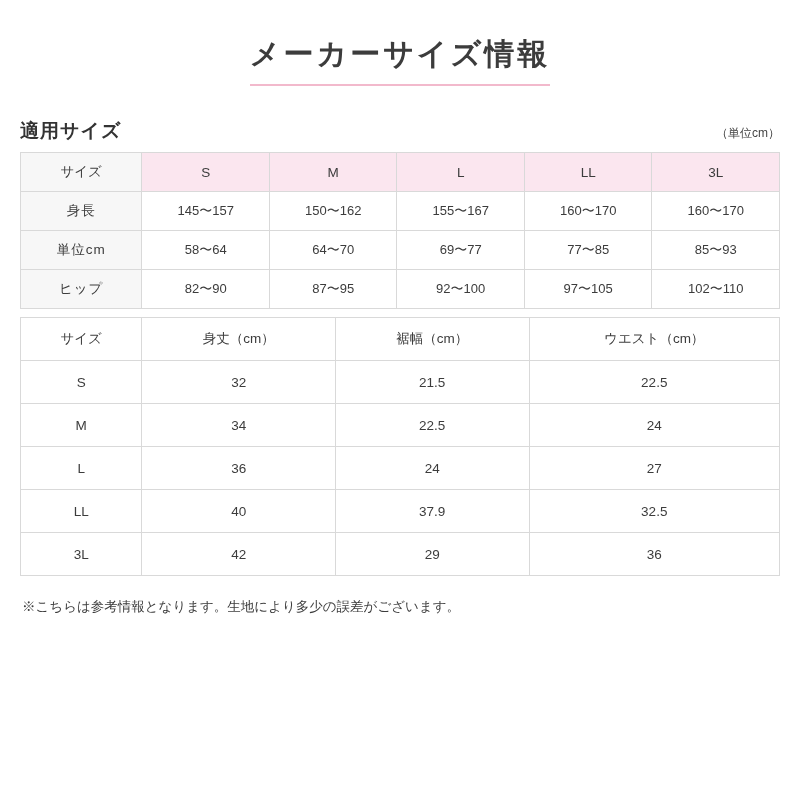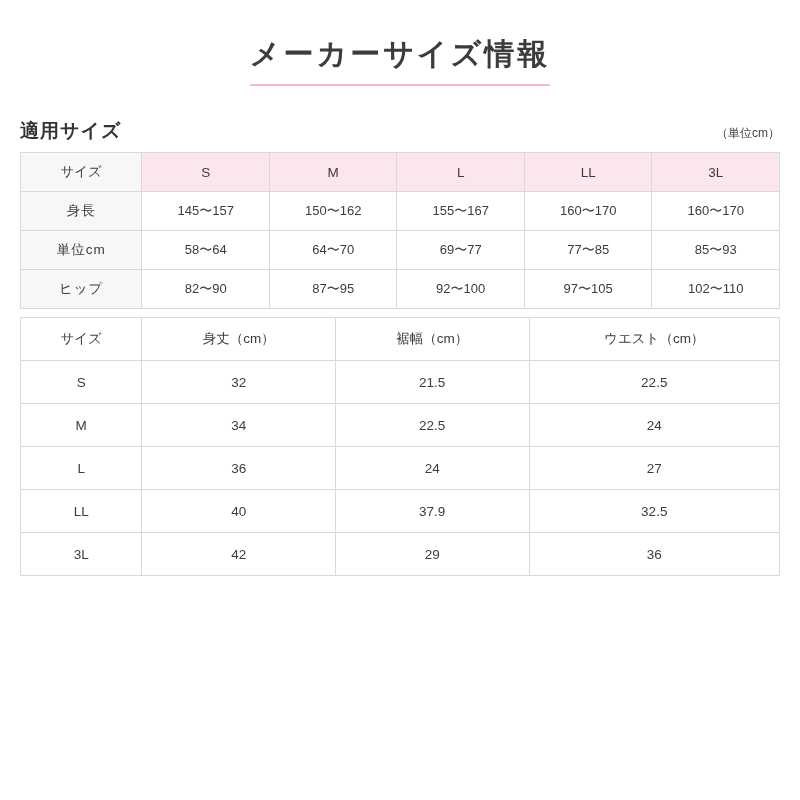--- a/index.html
+++ b/index.html
@@ -219,15 +219,16 @@
       <tr>
         <td>3L</td>
         <td>42</td>
         <td>29</td>
         <td>36</td>
       </tr>
     </tbody>
   </table>
 
   <div class="notes">
+    <p>※こちらは参考情報となります。生地により多少の誤差がございます。</p>
   </div>
 
 </div>
 
 </body></html>

